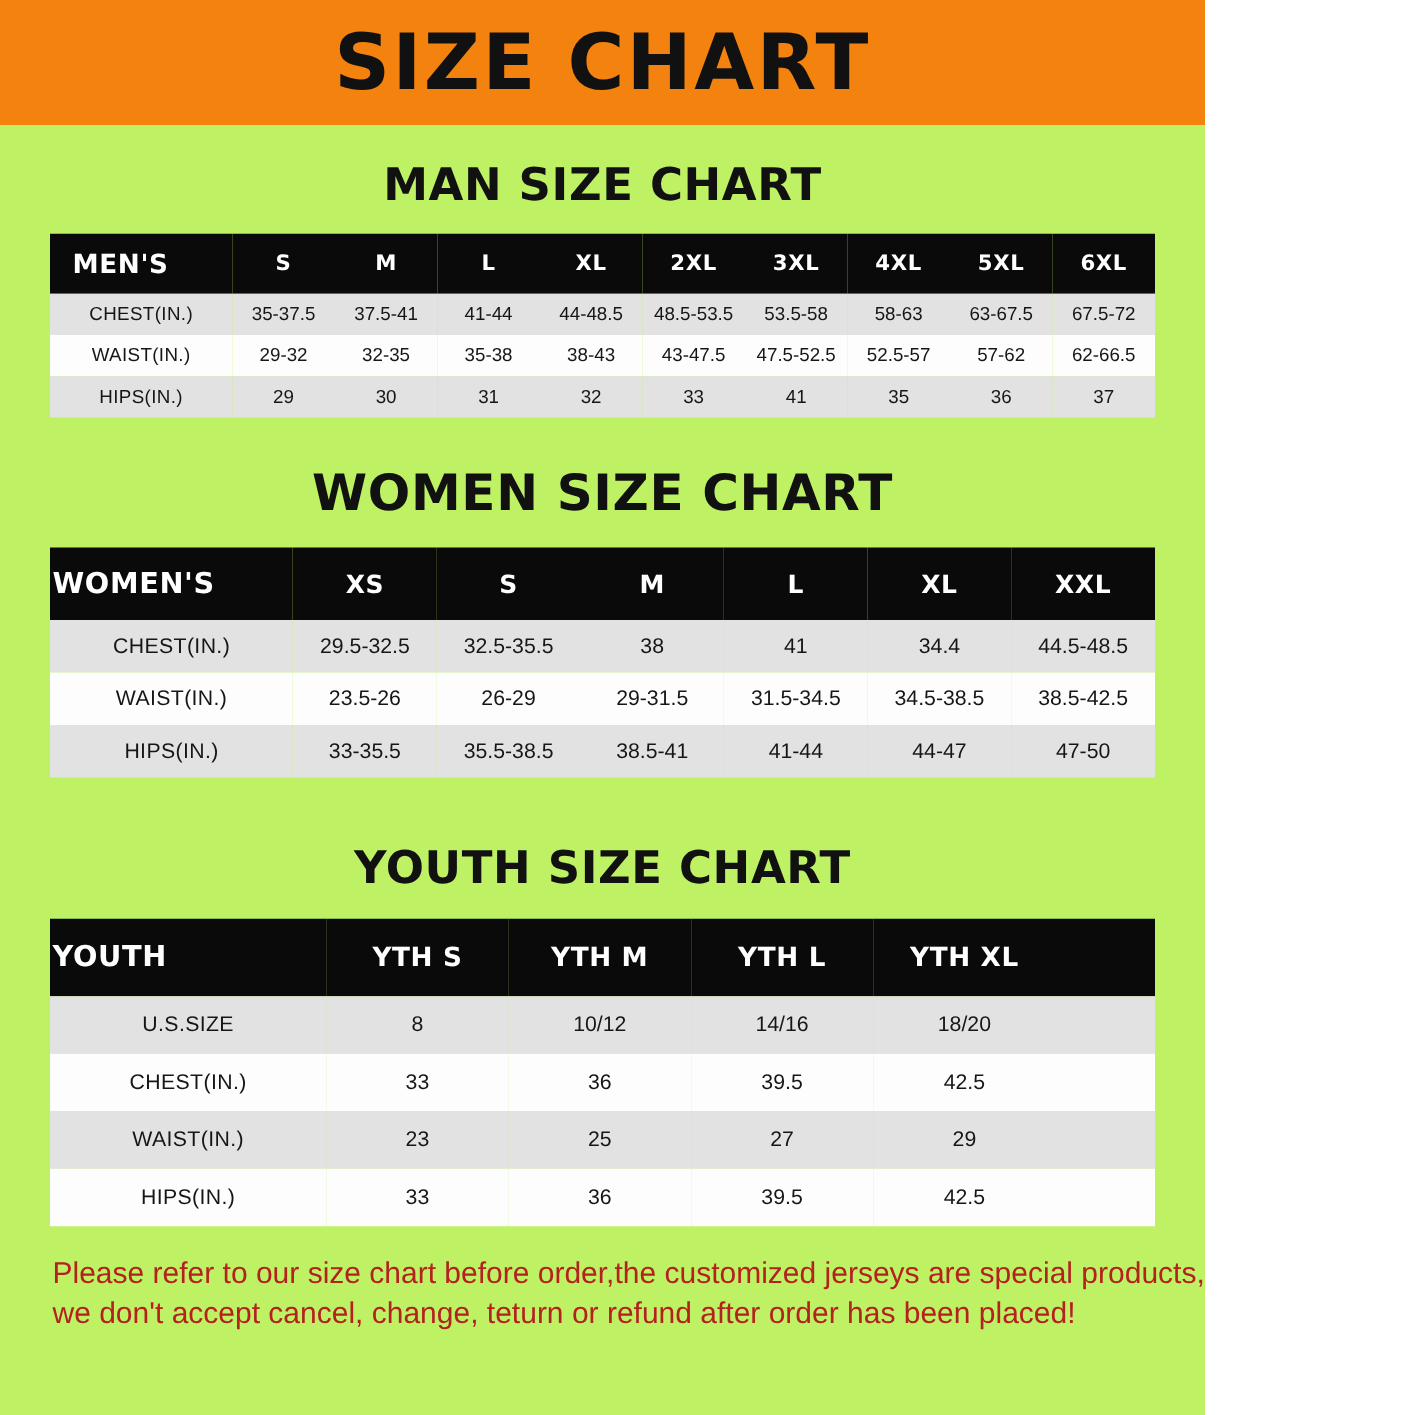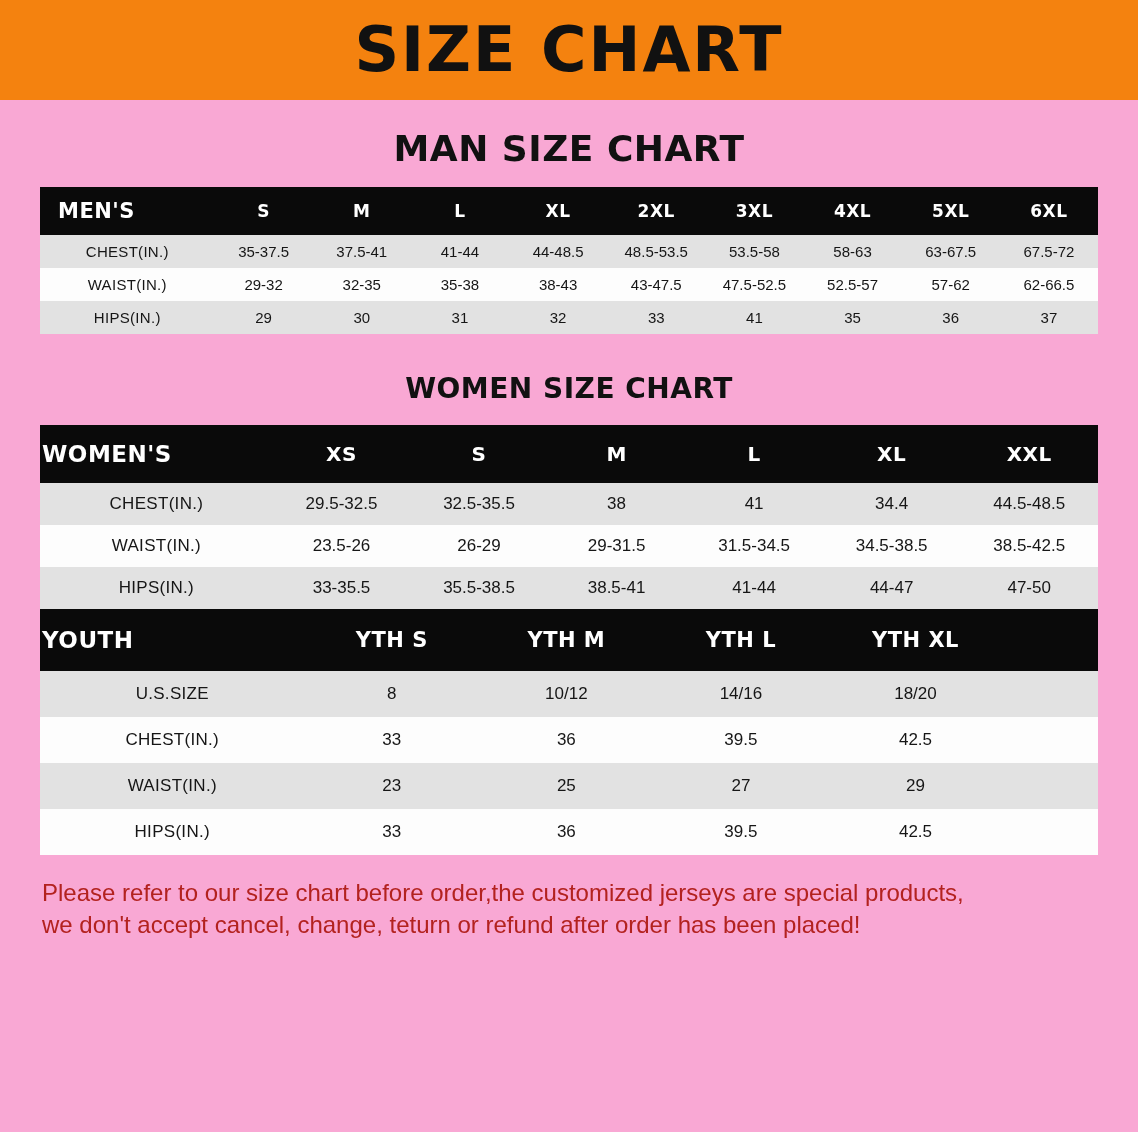--- a/index.html
+++ b/index.html
@@ -9,23 +9,23 @@
   }
   body {
     width: 1138px;
     height: 1132px;
     font-family: "Liberation Sans", sans-serif;
     color: #111111;
     overflow: hidden;
   }
   .page {
     position: relative;
-    width: 1138px;
+    width: 964px;
     height: 1132px;
-    background: #f9a8d4;
+    background: #bef264;
   }
 
   
   .banner {
     height: 100px;
     background: #f4820f;
     display: flex;
     align-items: center;
     justify-content: center;
   }
@@ -39,21 +39,21 @@
   }
 
   
   .section-title {
     text-align: center;
     font-family: "DejaVu Sans", sans-serif;
     font-weight: bold;
     color: #111111;
   }
   .title-man   { font-size: 36px; margin: 28px 0 18px 0; letter-spacing: 0.5px; }
-  .title-women { font-size: 28px; margin: 38px 0 20px 0; letter-spacing: 0.5px; }
+  .title-women { font-size: 40px; margin: 38px 0 20px 0; letter-spacing: 0.5px; }
   .title-youth { font-size: 36px; margin: 52px 0 20px 0; letter-spacing: 0.5px; }
 
   
   .table-wrap {
     padding: 0 40px;
   }
   table.chart {
     width: 100%;
     border-collapse: collapse;
     table-layout: fixed;
@@ -228,20 +228,21 @@
           <td>35.5-38.5</td>
           <td>38.5-41</td>
           <td>41-44</td>
           <td>44-47</td>
           <td>47-50</td>
         </tr>
       </tbody>
     </table>
   </div>
 
+  <div class="section-title title-youth">YOUTH SIZE CHART</div>
   <div class="table-wrap">
     <table class="chart" id="youth-table">
       <colgroup>
         <col style="width:25%">
         <col span="4" style="width:16.5%">
         <col style="width:9%">
       </colgroup>
       <thead>
         <tr>
           <th class="rowhead">YOUTH</th>

